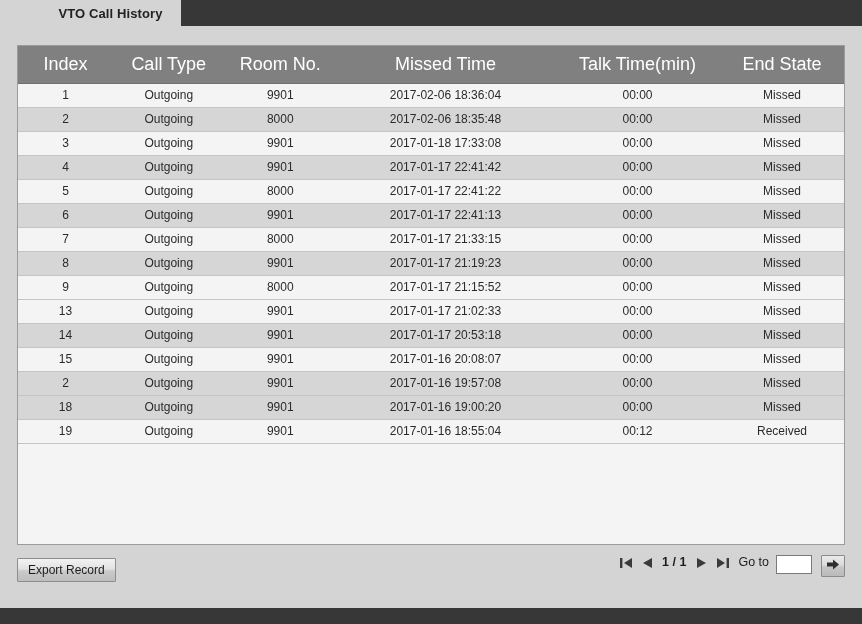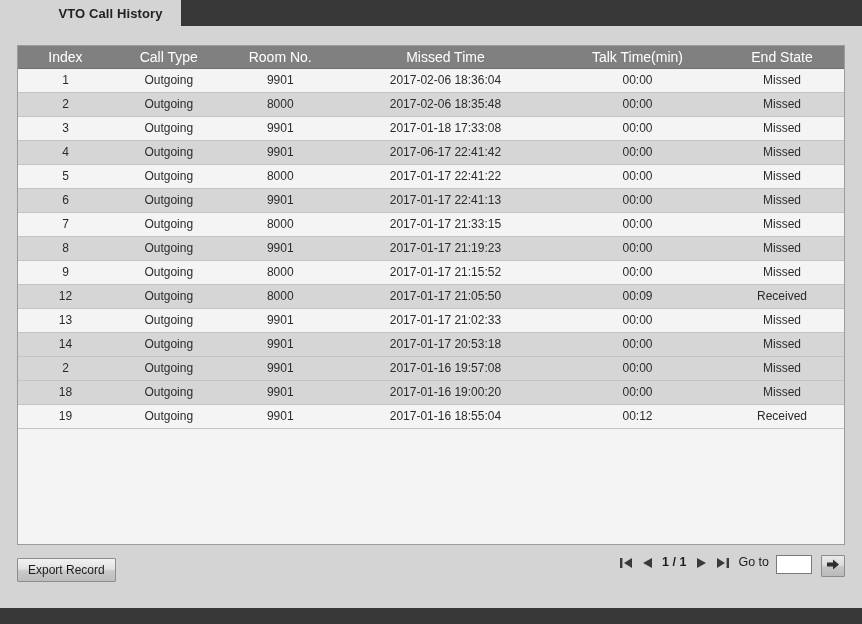--- a/index.html
+++ b/index.html
@@ -70,23 +70,23 @@
     width: 100%;
     border-collapse: collapse;
     table-layout: fixed;
     font-size: 12px;
     color: #2b2b2b;
   }
 
   table.calls thead th {
     background: #808080;
     color: #ffffff;
-    height: 22px;
+    height: 37px;
     font-weight: normal;
-    font-size: 14px;
+    font-size: 18px;
     text-align: center;
     border-bottom: 1px solid #707070;
     padding: 0;
   }
 
   table.calls tbody td {
     height: 24px;
     text-align: center;
     padding: 0;
     border-bottom: 1px solid #c4c4c4;
@@ -253,21 +253,21 @@
               <td>Outgoing</td>
               <td>9901</td>
               <td>2017-01-18 17:33:08</td>
               <td>00:00</td>
               <td>Missed</td>
             </tr>
             <tr class="even">
               <td>4</td>
               <td>Outgoing</td>
               <td>9901</td>
-              <td>2017-06-17 22:41:42</td>
+              <td>2017-01-17 22:41:42</td>
               <td>00:00</td>
               <td>Missed</td>
             </tr>
             <tr class="odd">
               <td>5</td>
               <td>Outgoing</td>
               <td>8000</td>
               <td>2017-01-17 22:41:22</td>
               <td>00:00</td>
               <td>Missed</td>
@@ -297,41 +297,41 @@
               <td>Missed</td>
             </tr>
             <tr class="odd">
               <td>9</td>
               <td>Outgoing</td>
               <td>8000</td>
               <td>2017-01-17 21:15:52</td>
               <td>00:00</td>
               <td>Missed</td>
             </tr>
-            <tr class="even">
-              <td>12</td>
-              <td>Outgoing</td>
-              <td>8000</td>
-              <td>2017-01-17 21:05:50</td>
-              <td>00:09</td>
-              <td>Received</td>
-            </tr>
             <tr class="odd">
               <td>13</td>
               <td>Outgoing</td>
               <td>9901</td>
               <td>2017-01-17 21:02:33</td>
               <td>00:00</td>
               <td>Missed</td>
             </tr>
             <tr class="even">
               <td>14</td>
               <td>Outgoing</td>
               <td>9901</td>
               <td>2017-01-17 20:53:18</td>
+              <td>00:00</td>
+              <td>Missed</td>
+            </tr>
+            <tr class="odd">
+              <td>15</td>
+              <td>Outgoing</td>
+              <td>9901</td>
+              <td>2017-01-16 20:08:07</td>
               <td>00:00</td>
               <td>Missed</td>
             </tr>
             <tr class="even">
               <td>2</td>
               <td>Outgoing</td>
               <td>9901</td>
               <td>2017-01-16 19:57:08</td>
               <td>00:00</td>
               <td>Missed</td>

